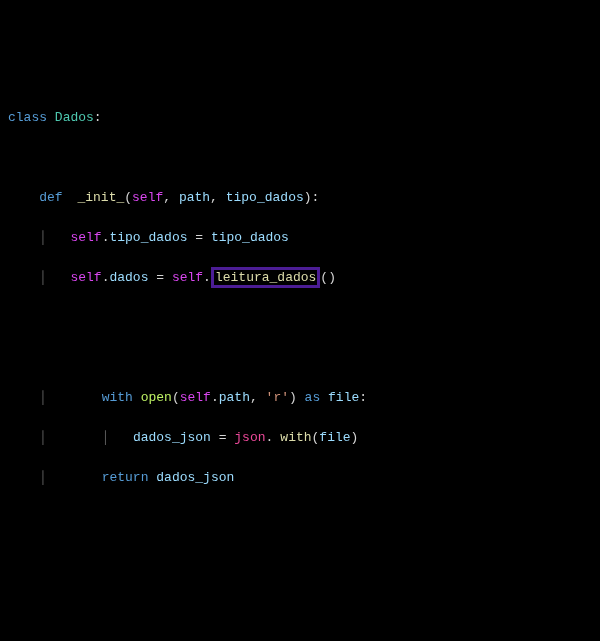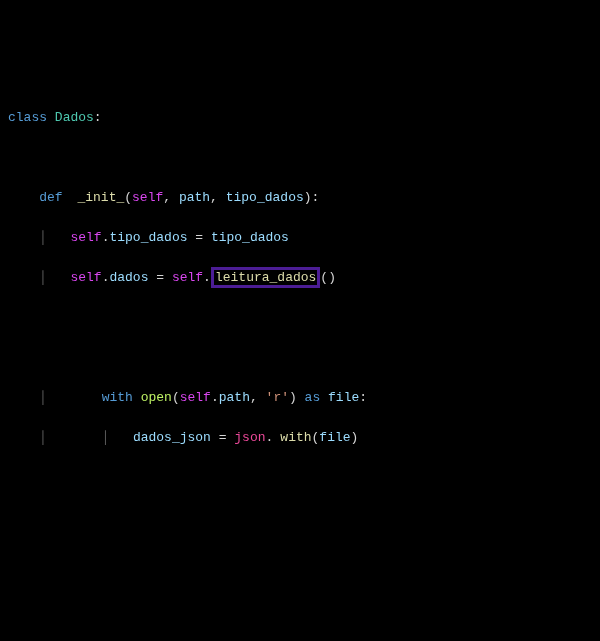--- a/index.html
+++ b/index.html
@@ -48,20 +48,21 @@
 <div class="code-container">
 <span class="line"><span class="kw">class</span> <span class="cls">Dados</span><span class="punct">:</span></span>
 <span class="line"></span>
 <span class="line">    <span class="kw">def</span> <span class="fn">_init_</span><span class="punct">(</span><span class="self">self</span><span class="punct">, </span><span class="param">path</span><span class="punct">, </span><span class="param">tipo_dados</span><span class="punct">)</span><span class="punct">:</span></span>
 <span class="line">    <span class="guide">│   </span><span class="self">self</span><span class="punct">.</span><span class="attr">tipo_dados</span><span class="op"> = </span><span class="param">tipo_dados</span></span>
 <span class="line">    <span class="guide">│   </span><span class="self">self</span><span class="punct">.</span><span class="attr">dados</span><span class="op"> = </span><span class="self">self</span><span class="punct">.</span><span class="fn hl-method">leitura_dados</span><span class="punct">()</span></span>
 <span class="line"></span>
 <span class="line"></span>
 <span class="line">    <span class="guide">│   </span>    <span class="kw">with</span> <span class="builtin">open</span><span class="punct">(</span><span class="self">self</span><span class="punct">.</span><span class="attr">path</span><span class="punct">, </span><span class="str">'r'</span><span class="punct">)</span> <span class="kw">as</span> <span class="attr">file</span><span class="punct">:</span></span>
 <span class="line">    <span class="guide">│   </span>    <span class="guide">│   </span><span class="attr">dados_json</span><span class="op"> = </span><span class="lib">json</span><span class="punct">.</span><span class="fn">with</span><span class="punct">(</span><span class="attr">file</span><span class="punct">)</span></span>
+<span class="line">    <span class="guide">│   </span>    <span class="kw">return</span> <span class="attr">dados_json</span></span>
 <span class="line"></span>
 
 
 
 
 
 
 
 
 

